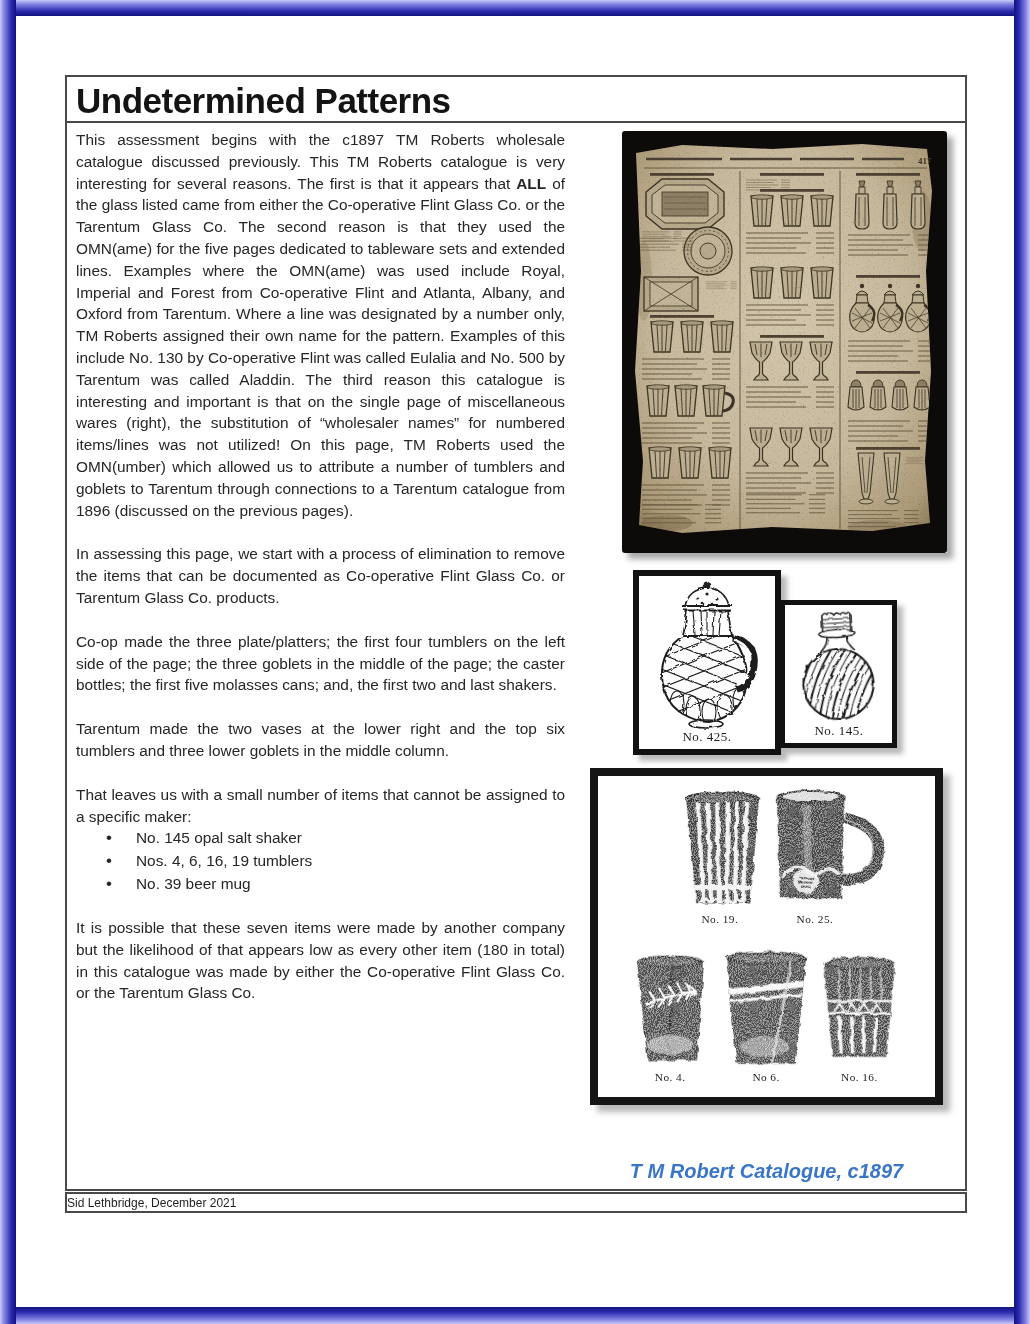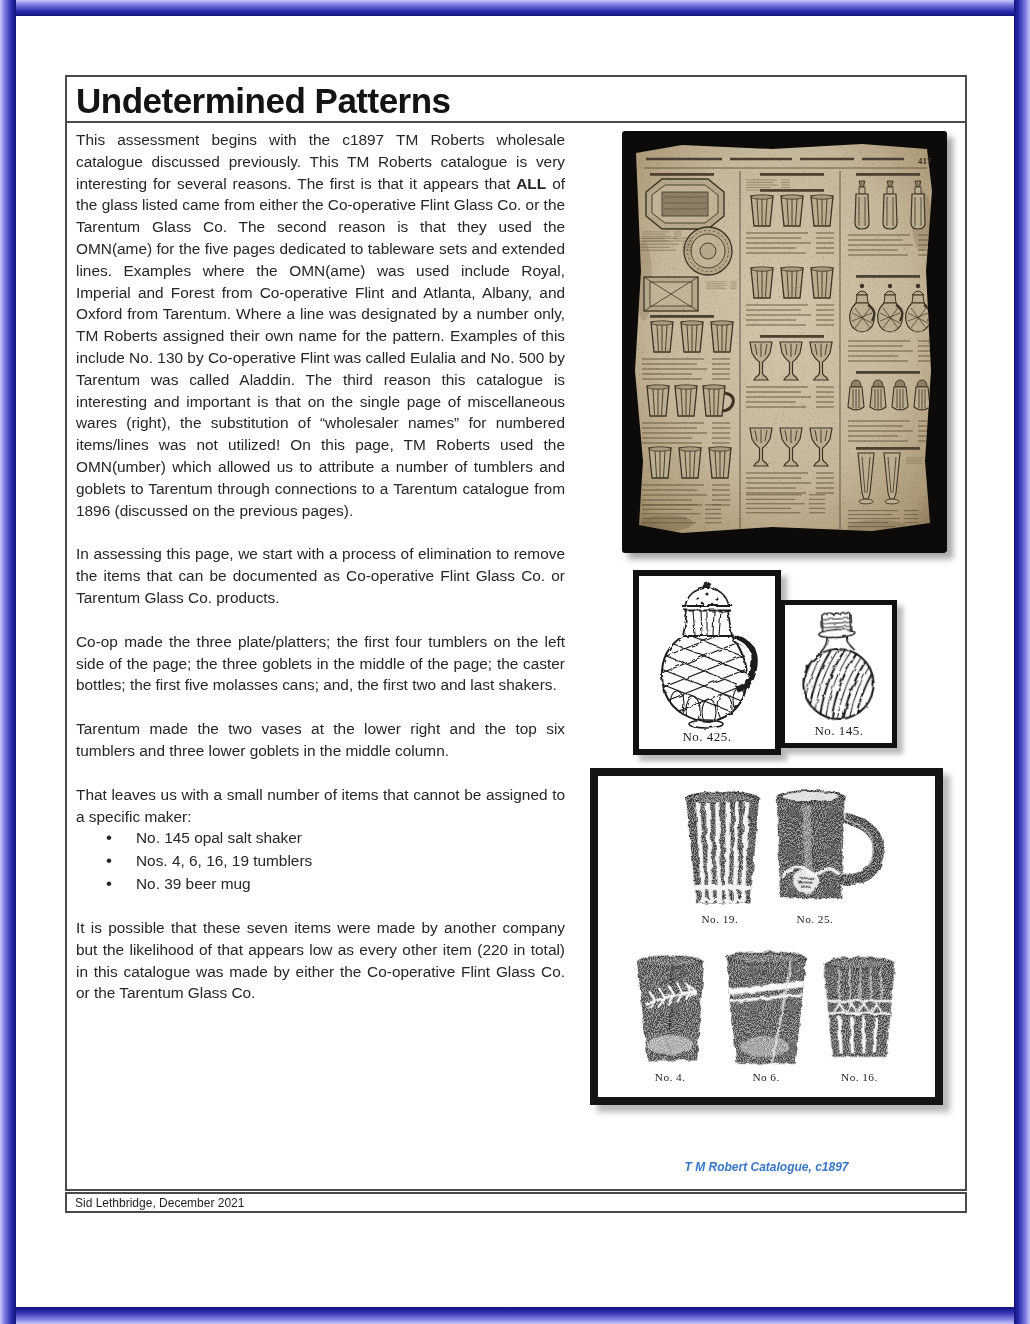--- a/index.html
+++ b/index.html
@@ -31,36 +31,36 @@
     font-size:15.4px; line-height:21.8px; text-align:justify; color:#262626; }
   .text-col p { margin:0 0 22px 0; }
   .text-col p.tight { margin-bottom:0; }
   .emph { font-weight:bold; }
   ul.bullets { list-style:none; margin:0 0 22px 0; padding:0; }
   ul.bullets li { position:relative; padding-left:60px; line-height:22.6px; text-align:left; }
   ul.bullets li::before { content:"\2022"; position:absolute; left:30px; top:0; font-size:17px; }
 
   .footer-box { position:absolute; left:65px; top:1192px; width:902px; height:21px;
     border:2px solid #4a4a4a; box-sizing:border-box; display:flex; align-items:center;
-    padding-left:8px; font-size:12px; color:#1f1f1f; background:#fff; z-index:2; }
+    font-size:12px; color:#1f1f1f; background:#fff; z-index:2; }
 
   
   .fig { position:absolute; background:#fff; }
   .fig svg { display:block; width:100%; height:100%; }
   .fig-catalogue { left:533px; top:8px; width:325px; height:422px;
     box-shadow:6px 6px 6px rgba(95,95,95,.55);margin-left:22px; }
   .fig-425 { left:566px; top:447px; width:148px; height:185px;
     border:6px solid #111; box-sizing:border-box; box-shadow:6px 6px 5px rgba(115,115,115,.5); }
   .fig-145 { left:713px; top:477px; width:117px; height:148px;
     border:5px solid #111; box-sizing:border-box; box-shadow:6px 6px 5px rgba(115,115,115,.5); }
   .fig-bottom { left:523px; top:645px; width:353px; height:337px;
     border:8px solid #151515; box-sizing:border-box; box-shadow:7px 7px 6px rgba(115,115,115,.5);text-align:center; }
 
   .caption { position:absolute; left:523px; top:1037px; width:353px; text-align:center;
-    font-size:12px; font-style:italic; font-weight:bold; color:#3a76c8; }
+    font-size:20px; font-style:italic; font-weight:bold; color:#3a76c8; }
 
   .lbl { font-family:"Liberation Serif", serif; font-size:13px; fill:#1c1c1c; letter-spacing:.5px; }
 </style>
 </head>
 <body>
 
 <div class="frame-strip frame-top"></div>
 <div class="frame-strip frame-bottom"></div>
 <div class="frame-strip frame-left"></div>
 <div class="frame-strip frame-right"></div>
@@ -75,21 +75,21 @@
     <p><span>This assessment begins with the c1897 TM Roberts wholesale catalogue discussed previously.  This TM Roberts catalogue is very interesting for several reasons.  The first is that it appears that </span><span class="emph">ALL</span><span> of the glass listed came from either the Co-operative Flint Glass Co. or the Tarentum Glass Co.  The second reason is that they used the OMN(ame) for the five pages dedicated to tableware sets and extended lines.  Examples where the OMN(ame) was used include Royal, Imperial and Forest from Co-operative Flint and Atlanta, Albany, and Oxford from Tarentum.  Where a line was designated by a number only, TM Roberts assigned their own name for the pattern.  Examples of this include No. 130 by Co-operative Flint was called Eulalia and No. 500 by Tarentum was called Aladdin. The third reason this catalogue is interesting and important is that on the single page of miscellaneous wares (right), the substitution of “wholesaler names” for numbered items/lines was not utilized! On this page, TM Roberts used the OMN(umber) which allowed us to  attribute a number of tumblers and  goblets to Tarentum through connections to a Tarentum catalogue from 1896 (discussed on the previous pages).</span></p>
     <p>In assessing this page, we start with a process of elimination to remove the items that can be documented as Co-operative Flint Glass Co. or Tarentum Glass Co. products.</p>
     <p>Co-op made the three plate/platters; the first four tumblers on the left side of the page; the three goblets in the middle of the page; the caster bottles; the first five molasses cans; and, the first two and last shakers.</p>
     <p>Tarentum made the two vases at the lower right and the top six tumblers and three lower goblets in the middle column.</p>
     <p class="tight">That leaves us with a small number of items that cannot be assigned to a specific maker:</p>
     <ul class="bullets">
       <li>No. 145 opal salt shaker</li>
       <li>Nos. 4, 6, 16, 19 tumblers</li>
       <li>No. 39 beer mug</li>
     </ul>
-    <p>It is possible that these seven items were made by another company but the likelihood of that appears low as every other item (220 in total)  in this catalogue was made by either the Co-operative Flint Glass Co. or the Tarentum Glass Co.</p>
+    <p>It is possible that these seven items were made by another company but the likelihood of that appears low as every other item (180 in total)  in this catalogue was made by either the Co-operative Flint Glass Co. or the Tarentum Glass Co.</p>
   </div>
 
   <div class="fig fig-catalogue">
     <svg viewBox="0 0 325 422">
       <defs>
         <radialGradient id="pg" cx="50%" cy="44%" r="78%">
           <stop offset="0%" stop-color="#d2c6ac"></stop>
             <stop offset="55%" stop-color="#c6b89b"></stop>
           <stop offset="84%" stop-color="#ab9977"></stop>
             <stop offset="100%" stop-color="#7c6847"></stop>

